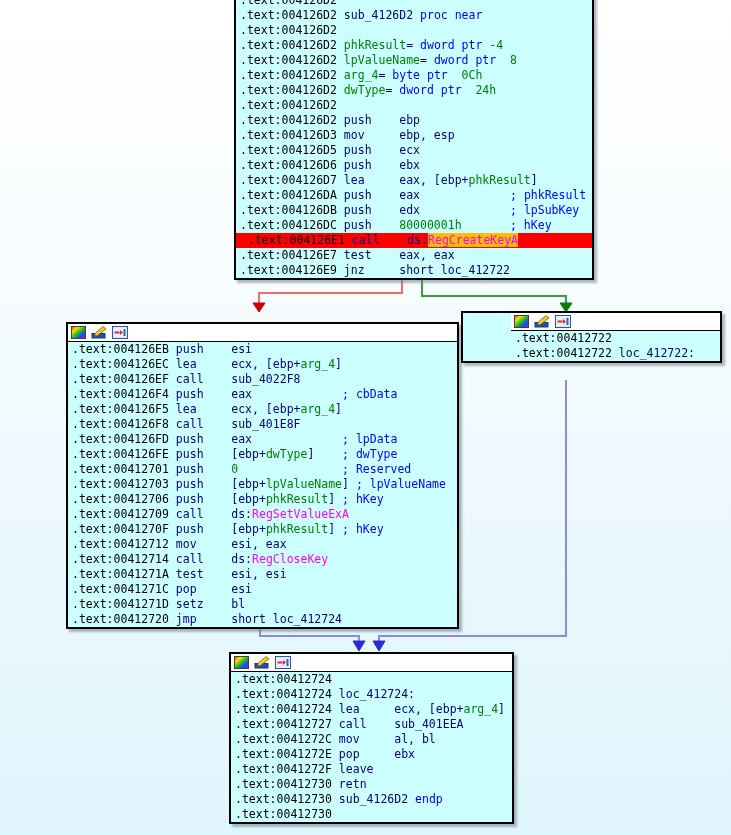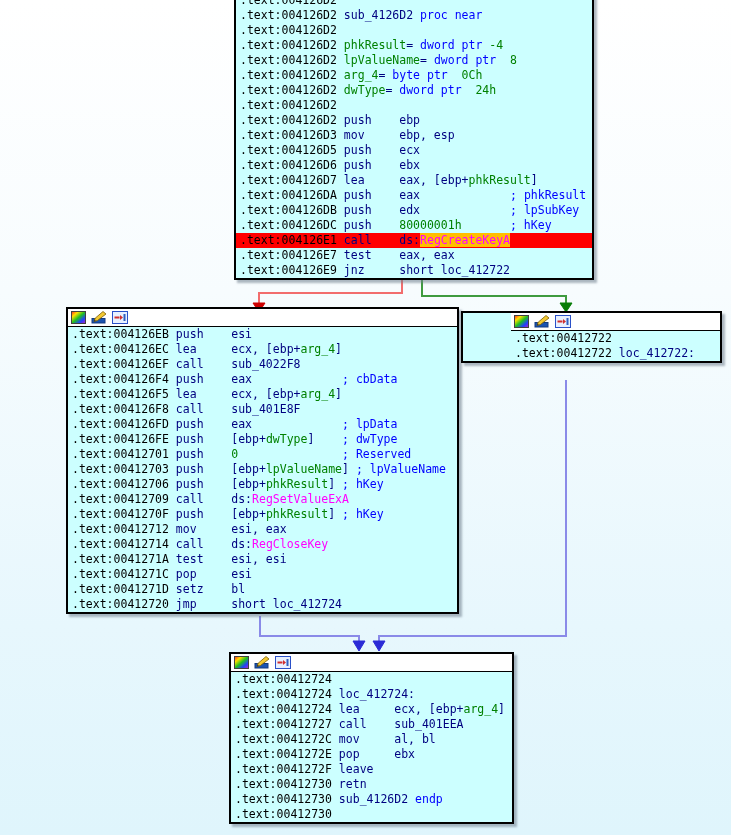--- a/index.html
+++ b/index.html
@@ -17,31 +17,31 @@
     height:17px;background:#FFFFFF;border-bottom:1px solid #000;
     display:flex;align-items:center;gap:5px;padding:0 3px;
   }
   .tb-icon{display:inline-flex;align-items:center;cursor:pointer;}
   .code{
     font-family:"DejaVu Sans Mono","Liberation Mono",monospace;
     font-size:11.5px;line-height:15px;white-space:pre;overflow:hidden;
     padding-left:4px;
   }
   .line{height:15px;}
-  .line.hl{background:#FF0000;margin-left:-4px;padding-left:4px;}
+  .line.hl{background:#FF0000;margin-left:-4px;padding-left:12px;}
   .seg-a{color:#000000;}
   .seg-m{color:#000080;}
   .seg-k{color:#0000FF;}
   .seg-c{color:#0000FF;}
   .seg-g{color:#008000;text-align:right;}
   .seg-i{color:#FF00FF;}
   .seg-s{color:#FF00FF;background:#FFBE00;}
   
   #n-top   {left:234px;top:-10px;width:356px;}
-  #n-left  {left:66px; top:307px;width:389px;}
+  #n-left  {left:66px; top:322px;width:389px;}
   #n-right {left:461px;top:311px;width:209px;padding-left:48px;}
   #n-bottom{left:229px;top:652px;width:281px;}
   #n-top .code{padding-top:1px;}
 </style>
 </head>
 <body>
 
 <div id="canvas">
 
   <svg id="edges">

